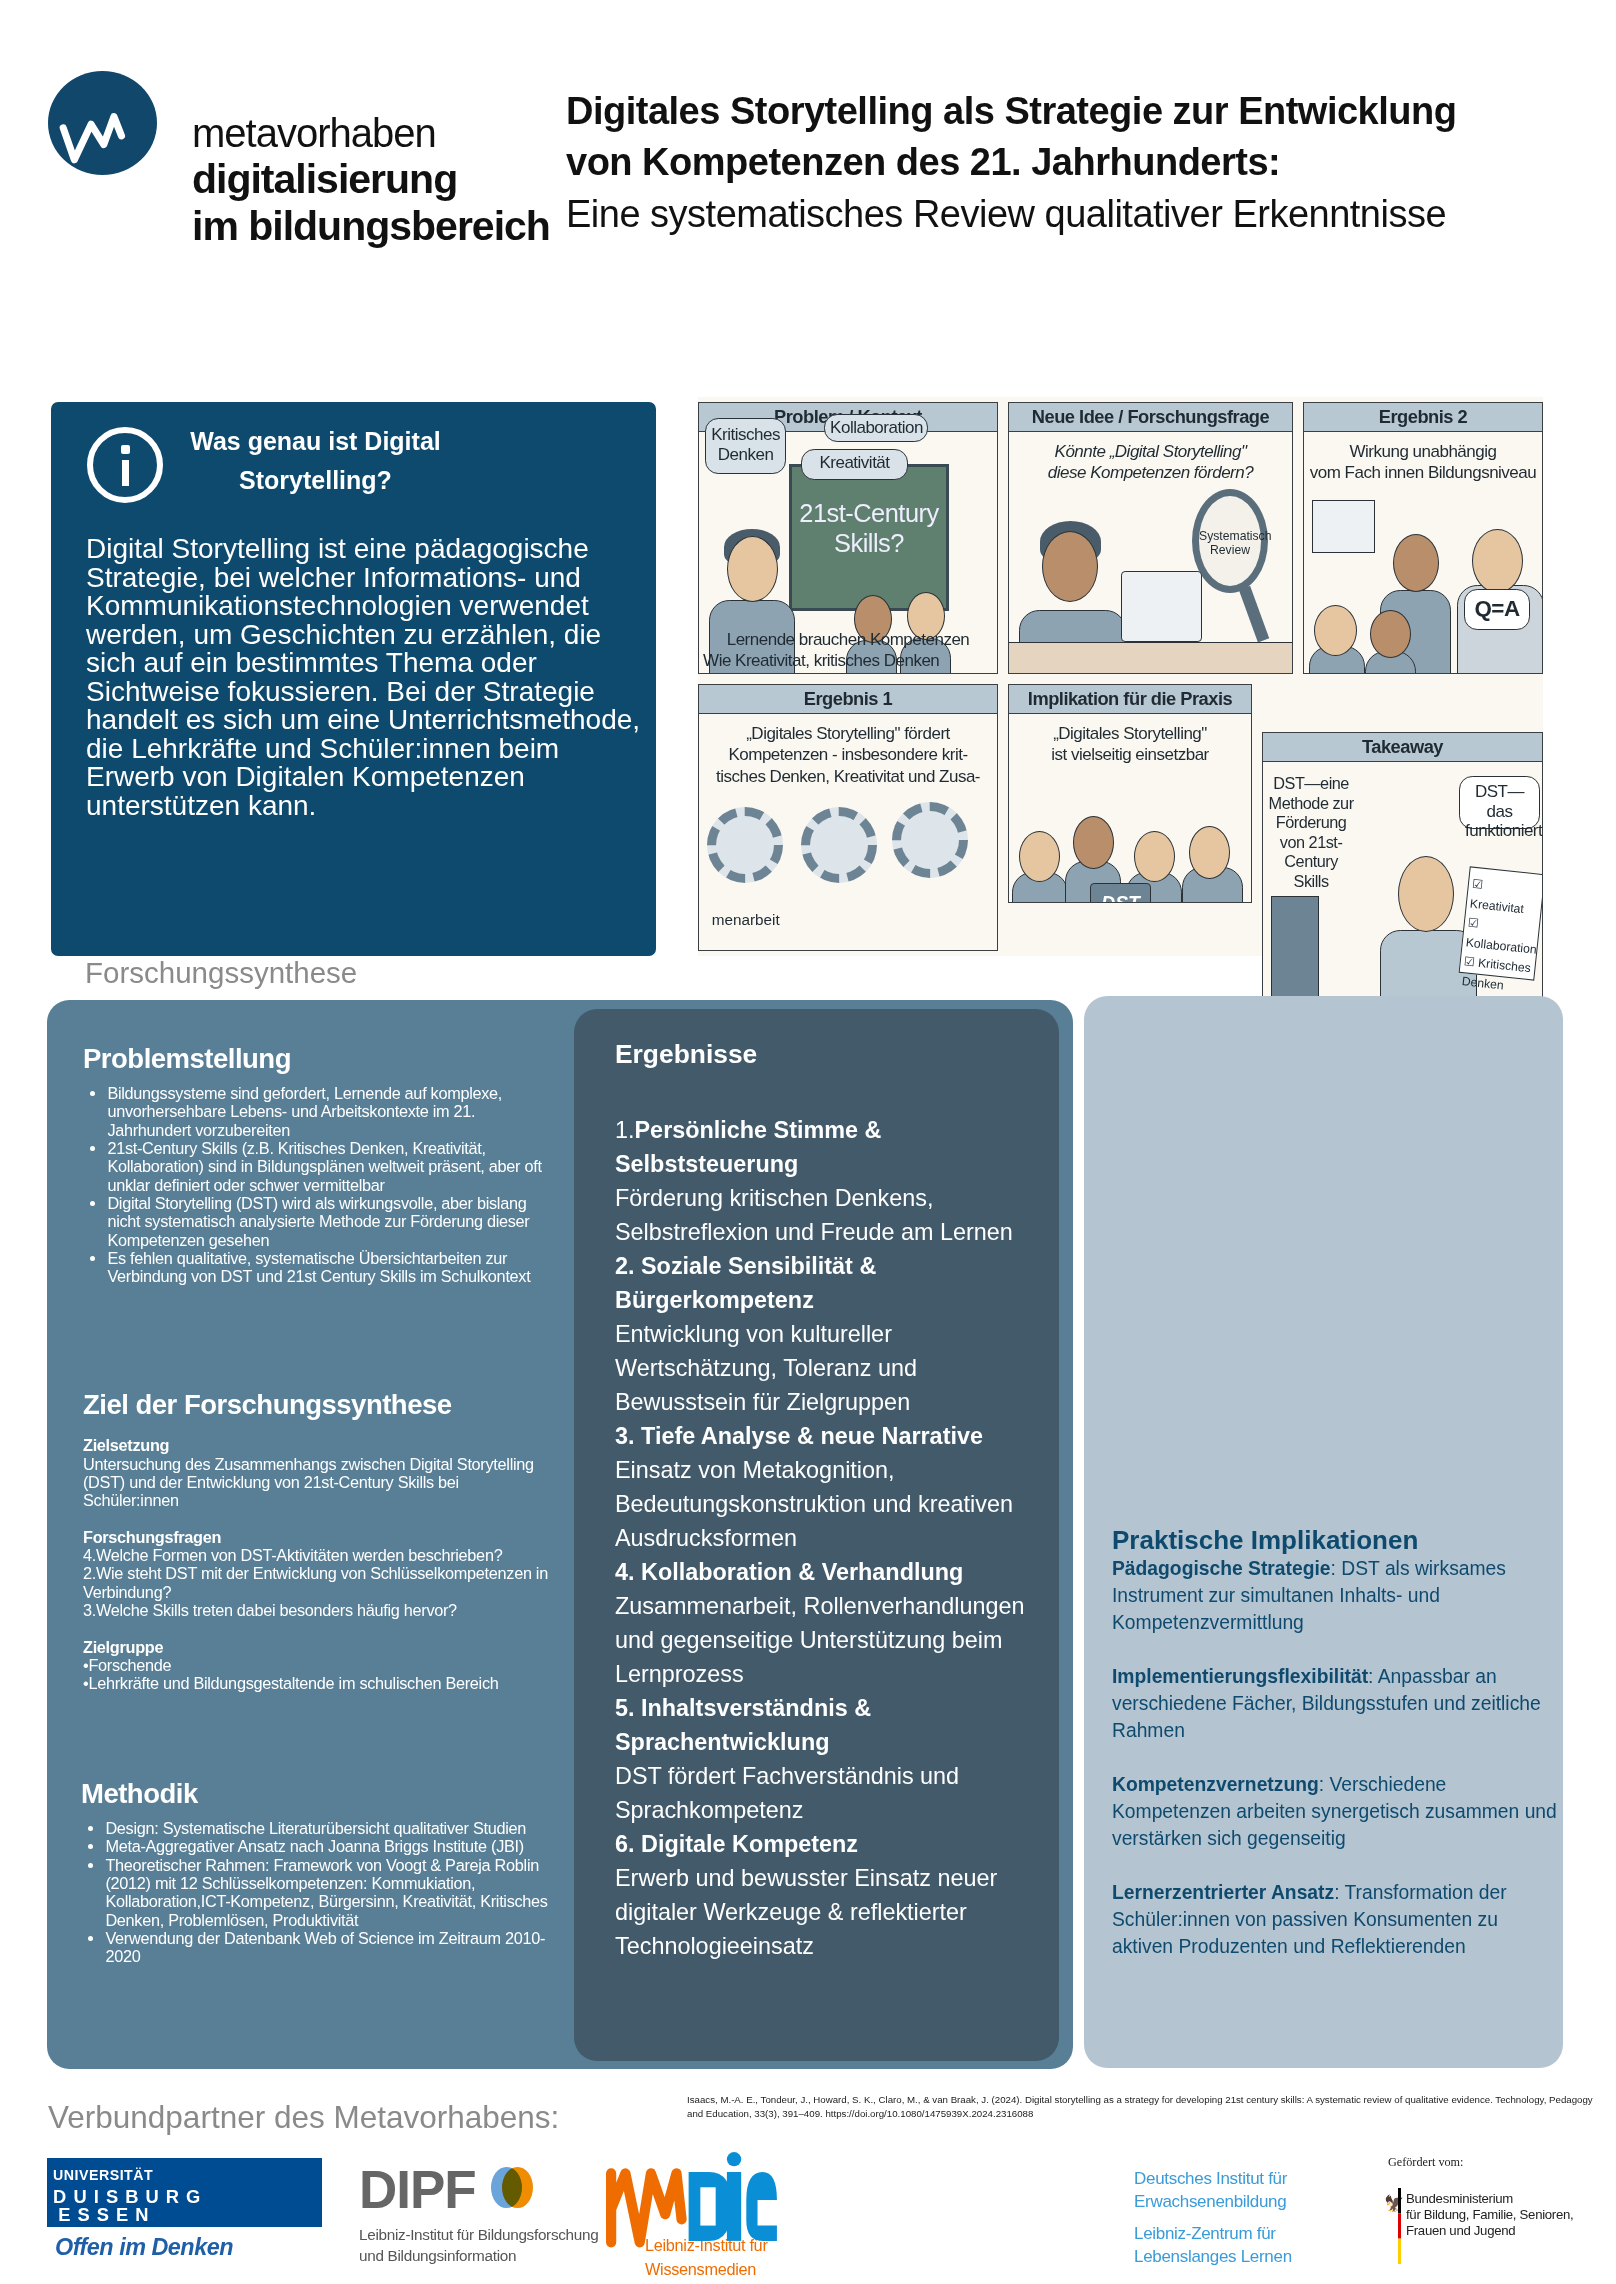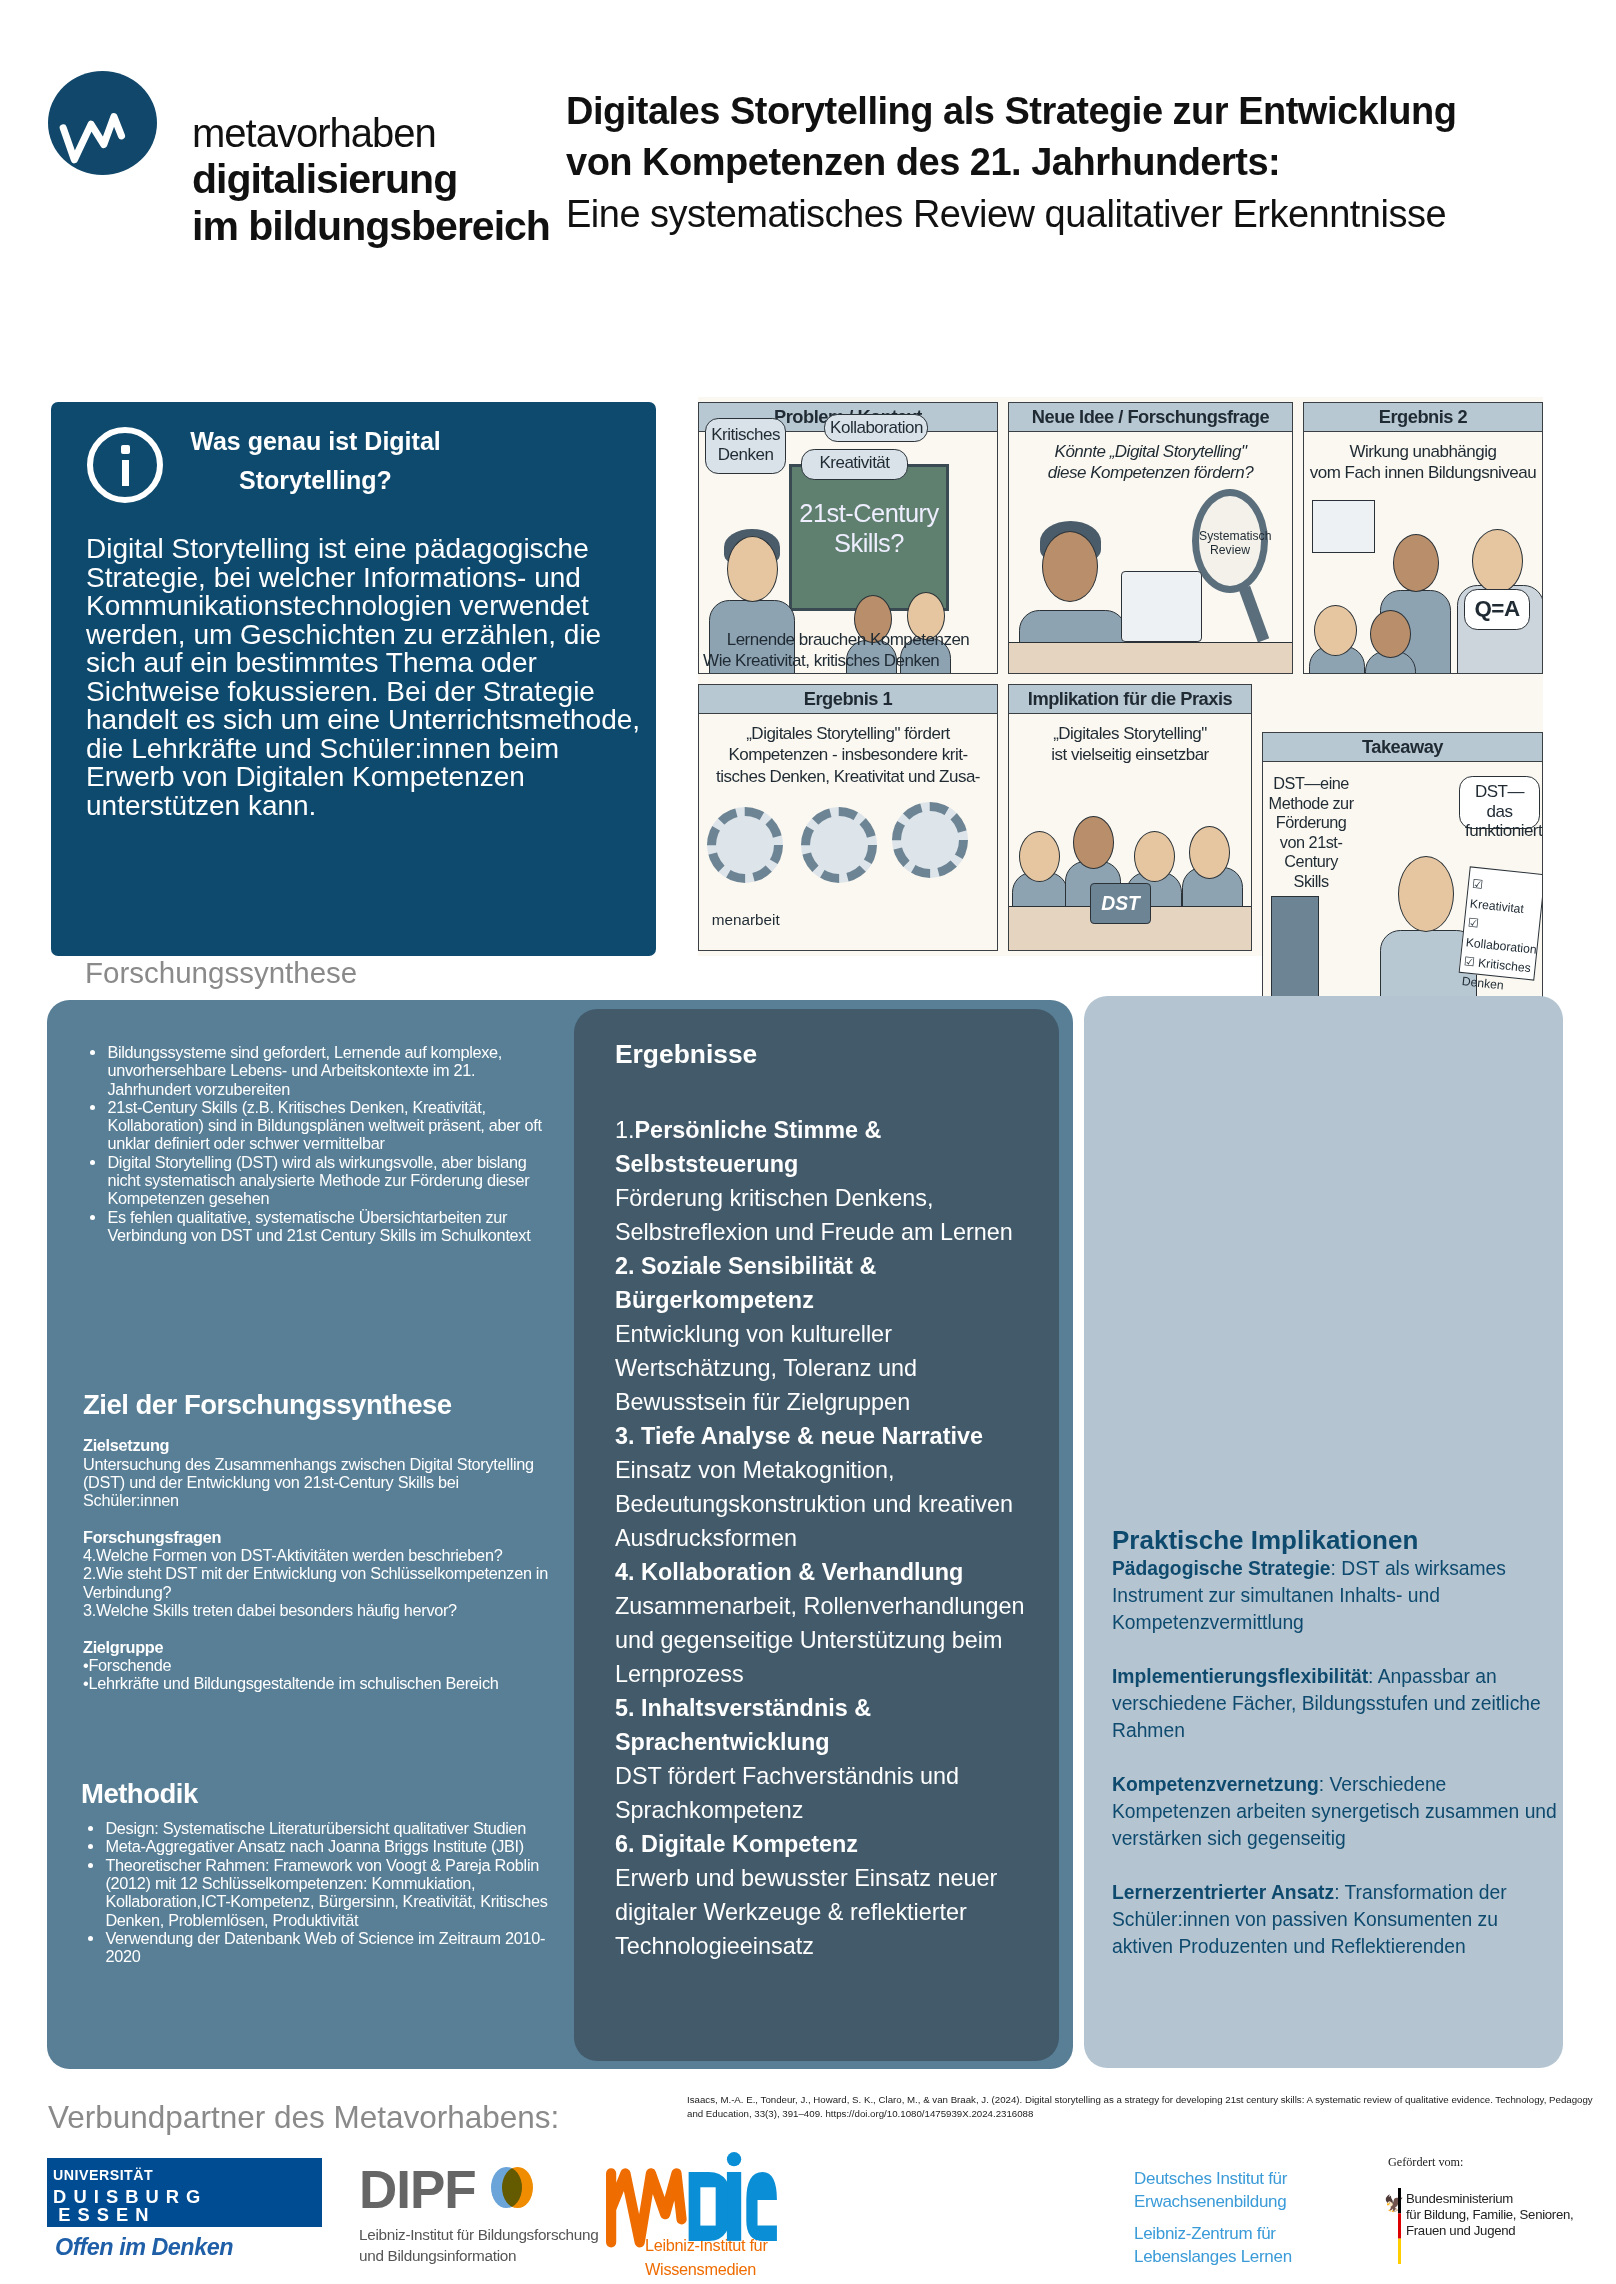--- a/index.html
+++ b/index.html
@@ -189,21 +189,21 @@
       <div>„Digitales Storytelling" fördert</div>
       <div>Kompetenzen - insbesondere krit-</div>
       <div>tisches Denken, Kreativitat und Zusa-</div>
     </div>
     <div class="gear" style="left:7.6px;top:122px;"></div>
     <div class="gear" style="left:102px;top:122px;"></div>
     <div class="gear" style="left:193px;top:117px;"></div>
     <div class="abs" style="left:12.7px;top:226px;font-family:'Liberation Sans',sans-serif;font-size:15.3px;color:#1f2a33;">menarbeit</div>
   </div>
 
-  <div class="panel" style="left:310px;top:287px;width:244px;height:267px;">
+  <div class="panel" style="left:310px;top:287px;width:244px;height:219px;">
     <div class="panel-head">Implikation für die Praxis</div>
     <div class="panel-caption" style="top:38px;">
       <div>„Digitales Storytelling"</div>
       <div>ist vielseitig einsetzbar</div>
     </div>
     <div class="person">
       <div class="torso" style="left:2.5px;top:158px;width:56px;height:66px;"></div>
       <div class="head" style="left:10.2px;top:117px;width:41px;height:51px;"></div>
       <div class="torso" style="left:56px;top:147px;width:56px;height:76px;"></div>
       <div class="head" style="left:64px;top:102px;width:41px;height:53px;background:#b98e6a;"></div>
@@ -231,20 +231,21 @@
       <div>☑ <span>Kritisches Denken</span></div>
     </div>
   </div>
 </div>
 
 <div class="abs fs-label">Forschungssynthese</div>
 
 <div class="abs left-panel">
 
   <div class="abs lp-col" style="top:43px;">
+    <div class="lp-h">Problemstellung</div>
     <ul class="lp-list">
       <li>Bildungssysteme sind gefordert, Lernende auf komplexe, unvorhersehbare Lebens- und Arbeitskontexte im 21. Jahrhundert vorzubereiten</li>
       <li>21st-Century Skills (z.B. Kritisches Denken, Kreativität, Kollaboration) sind in Bildungsplänen weltweit präsent, aber oft unklar definiert oder schwer vermittelbar</li>
       <li>Digital Storytelling (DST) wird als wirkungsvolle, aber bislang nicht systematisch analysierte Methode zur Förderung dieser Kompetenzen gesehen</li>
       <li>Es fehlen qualitative, systematische Übersichtarbeiten zur Verbindung von DST und 21st Century Skills im Schulkontext</li>
     </ul>
   </div>
 
   <div class="abs lp-col" style="top:389px;">
     <div class="lp-h" style="margin-bottom:15.3px;">Ziel der Forschungssynthese</div>

